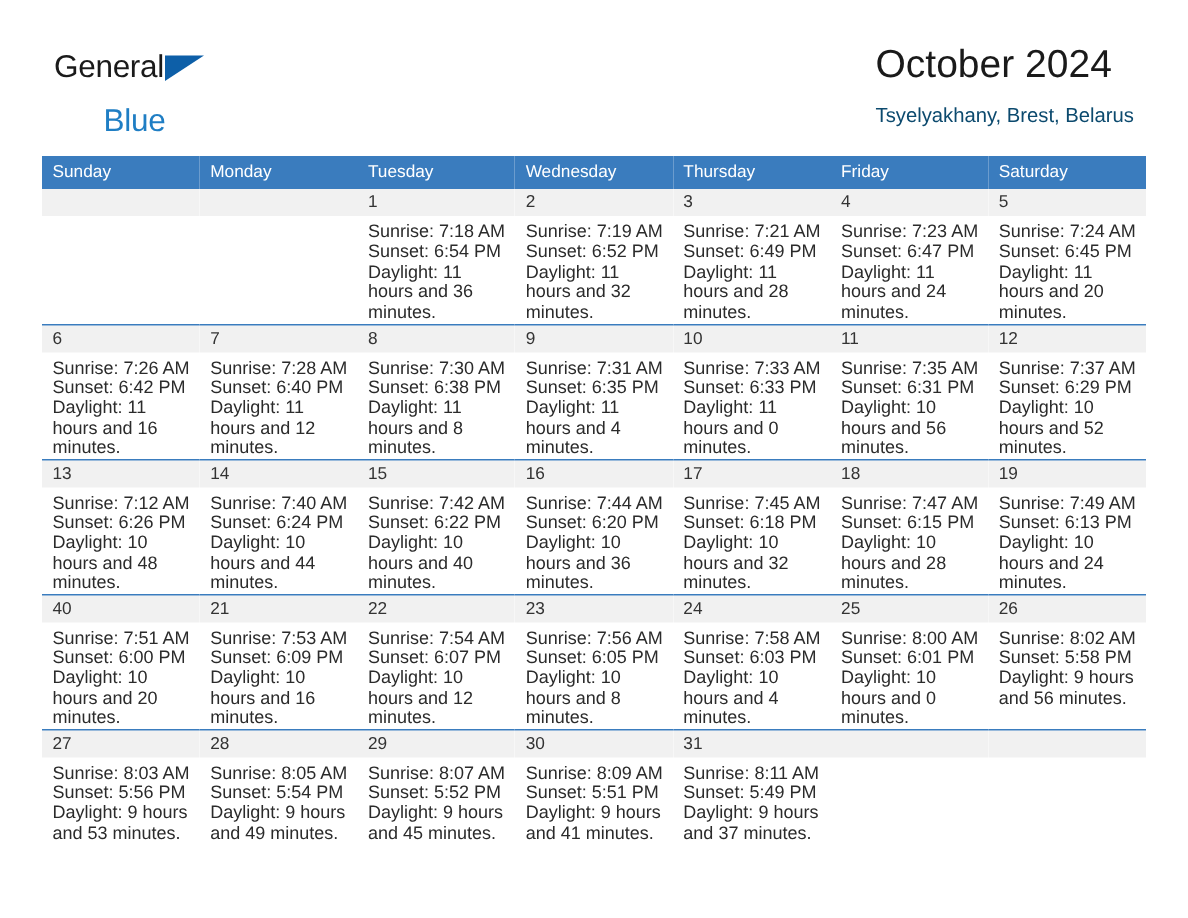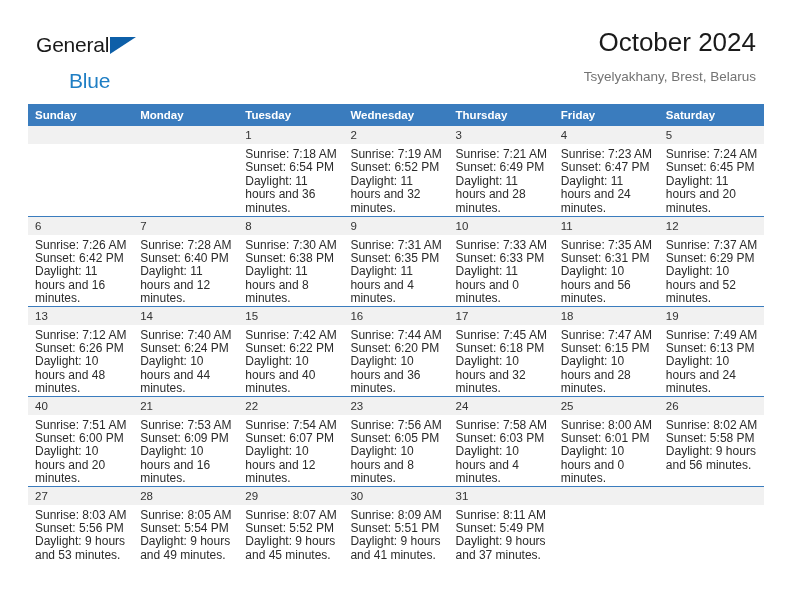--- a/index.html
+++ b/index.html
@@ -56,51 +56,51 @@
   }
   .logo-tri {
     position: absolute;
     left: 74px;
     top: 9px;
     width: 0; height: 0;
     border-left: 26px solid #0d5fa8;
     border-bottom: 17px solid transparent;
   }
   .titles {
-    text-align: right;
+    text-align: left;
     padding-top: 0px;
   }
   .cal-title {
     font-size: 26px;
     color: #1a1a1a;
     font-weight: normal;
     margin: 0;
     line-height: 1.15;
   }
   .cal-sub {
     font-size: 13.5px;
-    color: #737373;
+    color: #0c4a6e;
     margin: 11px 0 0 0;
     line-height: 1.2;
   }
 
   
   .cal {
     position: absolute;
     left: 28px;
     top: 104px;
     width: 736px;
     border-collapse: collapse;
     table-layout: fixed;
   }
   .cal th {
     background: #3a7cbe;
     color: #ffffff;
     font-size: 11.5px;
-    font-weight: bold;
+    font-weight: normal;
     text-align: left;
     padding: 5px 0 5px 7px;
     height: 19px;
     box-sizing: border-box;
     border: none;
   }
   .cal td {
     vertical-align: top;
     padding: 0;
     border: none;

